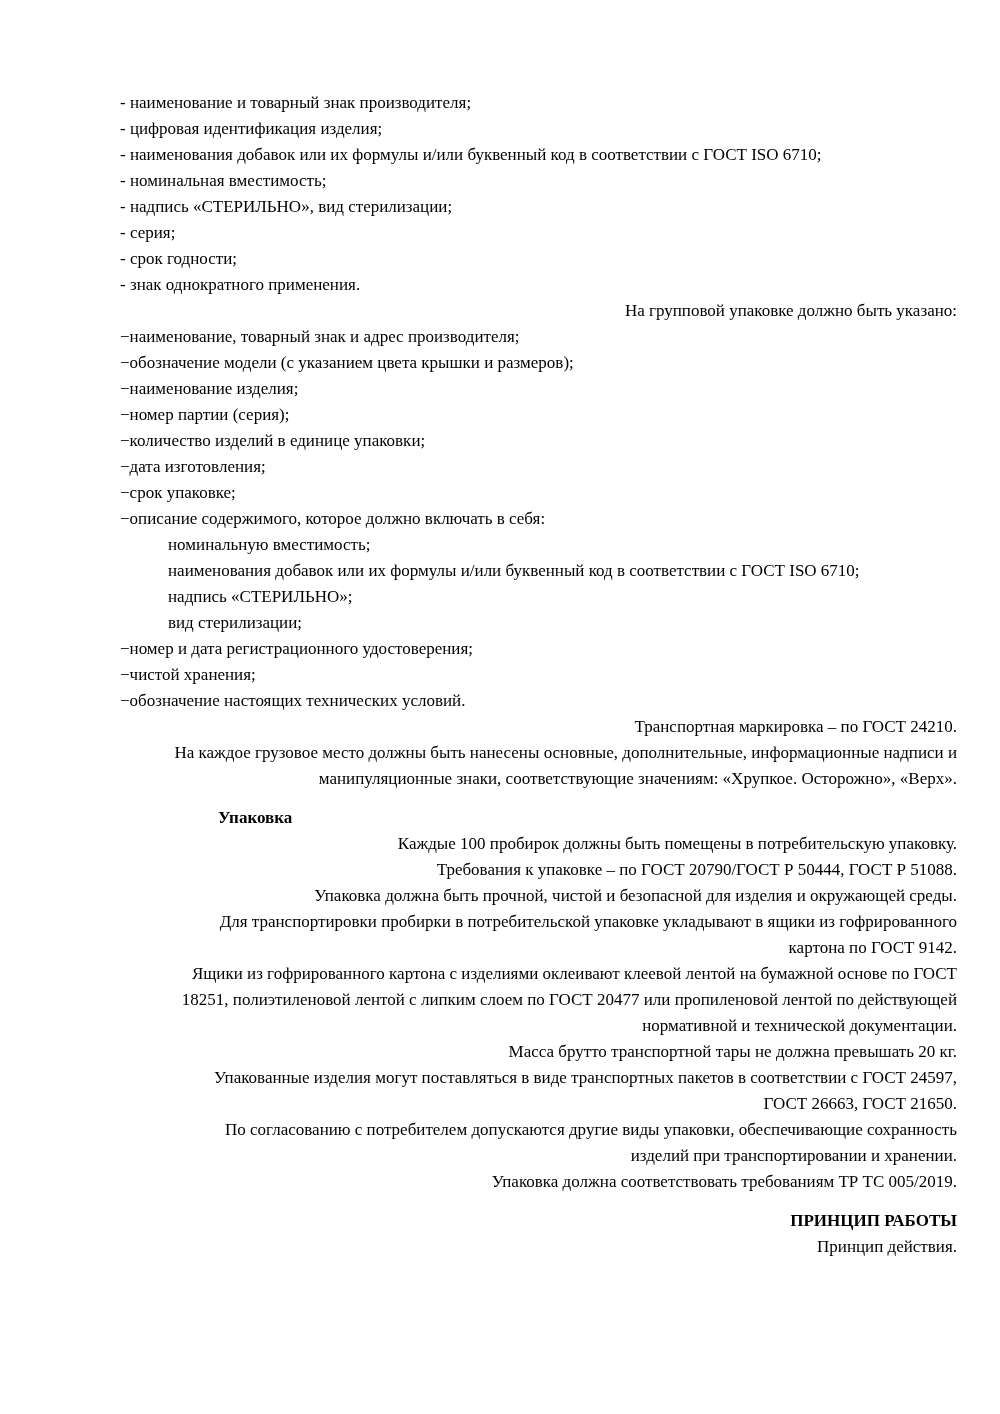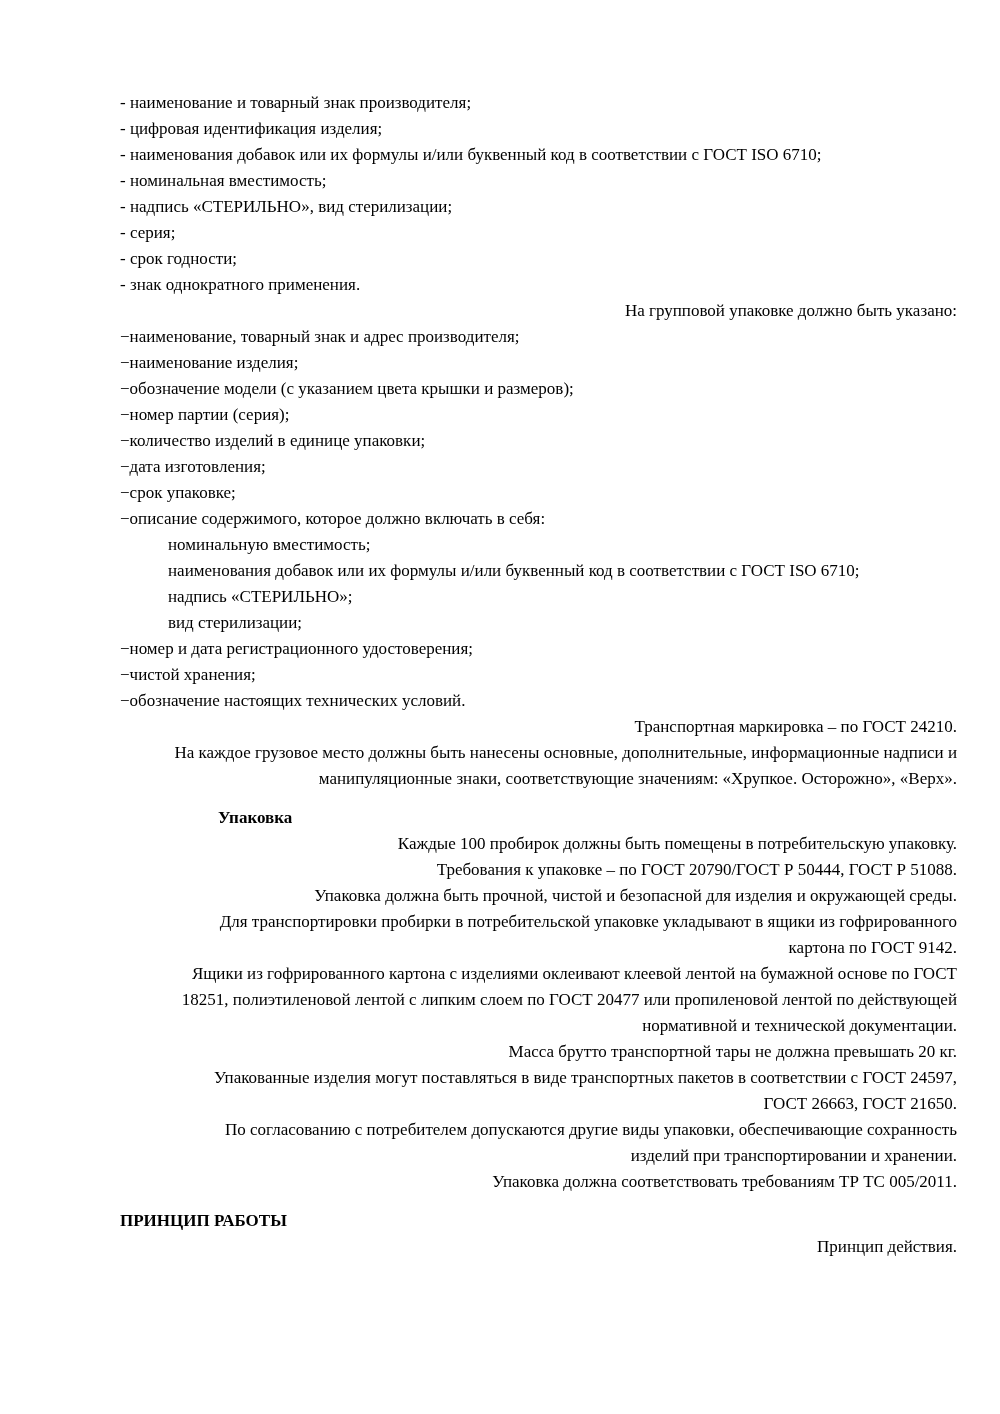--- a/index.html
+++ b/index.html
@@ -16,41 +16,41 @@
     overflow: hidden;
   }
   p {
     font-size: 17px;
     line-height: 26px;
   }
   .justify { text-align: justify; }
   .para { text-indent: 48px; text-align: right; }
   .sub { text-indent: 48px; }
   .h-pack { font-weight: bold; margin: 13px 0 0 98px; }
-  .h-center { font-weight: bold; text-align: left; margin-top: 13px; }
+  .h-center { font-weight: bold; text-align: right; margin-top: 13px; }
   .b { font-weight: normal; }
 </style>
 </head>
 <body>
 
 <div class="page">
 
   <p class="li">- наименование и товарный знак производителя;</p>
   <p class="li">- цифровая идентификация изделия;</p>
   <p class="li justify">- наименования добавок или их формулы и/или буквенный код в соответствии с ГОСТ ISO 6710;</p>
   <p class="li">- номинальная вместимость;</p>
   <p class="li">- надпись «СТЕРИЛЬНО», вид стерилизации;</p>
   <p class="li">- серия;</p>
   <p class="li">- срок годности;</p>
   <p class="li">- знак однократного применения.</p>
 
   <p class="para">На групповой упаковке должно быть указано:</p>
   <p class="li">−наименование, товарный знак и адрес производителя;</p>
+  <p class="li">−обозначение модели (с указанием цвета крышки и размеров);</p>
   <p class="li">−наименование изделия;</p>
-  <p class="li">−обозначение модели (с указанием цвета крышки и размеров);</p>
   <p class="li">−номер партии (серия);</p>
   <p class="li">−количество изделий в единице упаковки;</p>
   <p class="li">−дата изготовления;</p>
   <p class="li">−срок упаковке;</p>
   <p class="li">−описание содержимого, которое должно включать в себя:</p>
 
   <p class="sub">номинальную вместимость;</p>
   <p class="sub justify">наименования добавок или их формулы и/или буквенный код в соответствии с ГОСТ ISO 6710;</p>
   <p class="sub">надпись «СТЕРИЛЬНО»;</p>
   <p class="sub">вид стерилизации;</p>
@@ -64,18 +64,18 @@
 
   <p class="h-pack">Упаковка</p>
   <p class="para justify">Каждые 100 пробирок должны быть помещены в потребительскую упаковку.</p>
   <p class="para justify">Требования к упаковке – по ГОСТ 20790/ГОСТ Р 50444, ГОСТ Р 51088.</p>
   <p class="para justify">Упаковка должна быть прочной, чистой и безопасной для изделия и окружающей среды.</p>
   <p class="para justify">Для транспортировки пробирки в потребительской упаковке укладывают в ящики из гофрированного картона по ГОСТ 9142.</p>
   <p class="para justify">Ящики из гофрированного картона с изделиями оклеивают клеевой лентой на бумажной основе по ГОСТ 18251, полиэтиленовой лентой с липким слоем по ГОСТ 20477 или пропиленовой лентой по действующей нормативной и технической документации.</p>
   <p class="para justify">Масса брутто транспортной тары не должна превышать 20 кг.</p>
   <p class="para justify">Упакованные изделия могут поставляться в виде транспортных пакетов в соответствии с ГОСТ 24597, ГОСТ 26663, ГОСТ 21650.</p>
   <p class="para justify">По согласованию с потребителем допускаются другие виды упаковки, обеспечивающие сохранность изделий при транспортировании и хранении.</p>
-  <p class="para justify">Упаковка должна соответствовать требованиям ТР ТС 005/2011.</p>
+  <p class="para justify">Упаковка должна соответствовать требованиям ТР ТС 005/2019.</p>
 
   <p class="h-center">ПРИНЦИП РАБОТЫ</p>
   <p class="para b">Принцип действия.</p>
 
 </div>
 
 </body></html>

